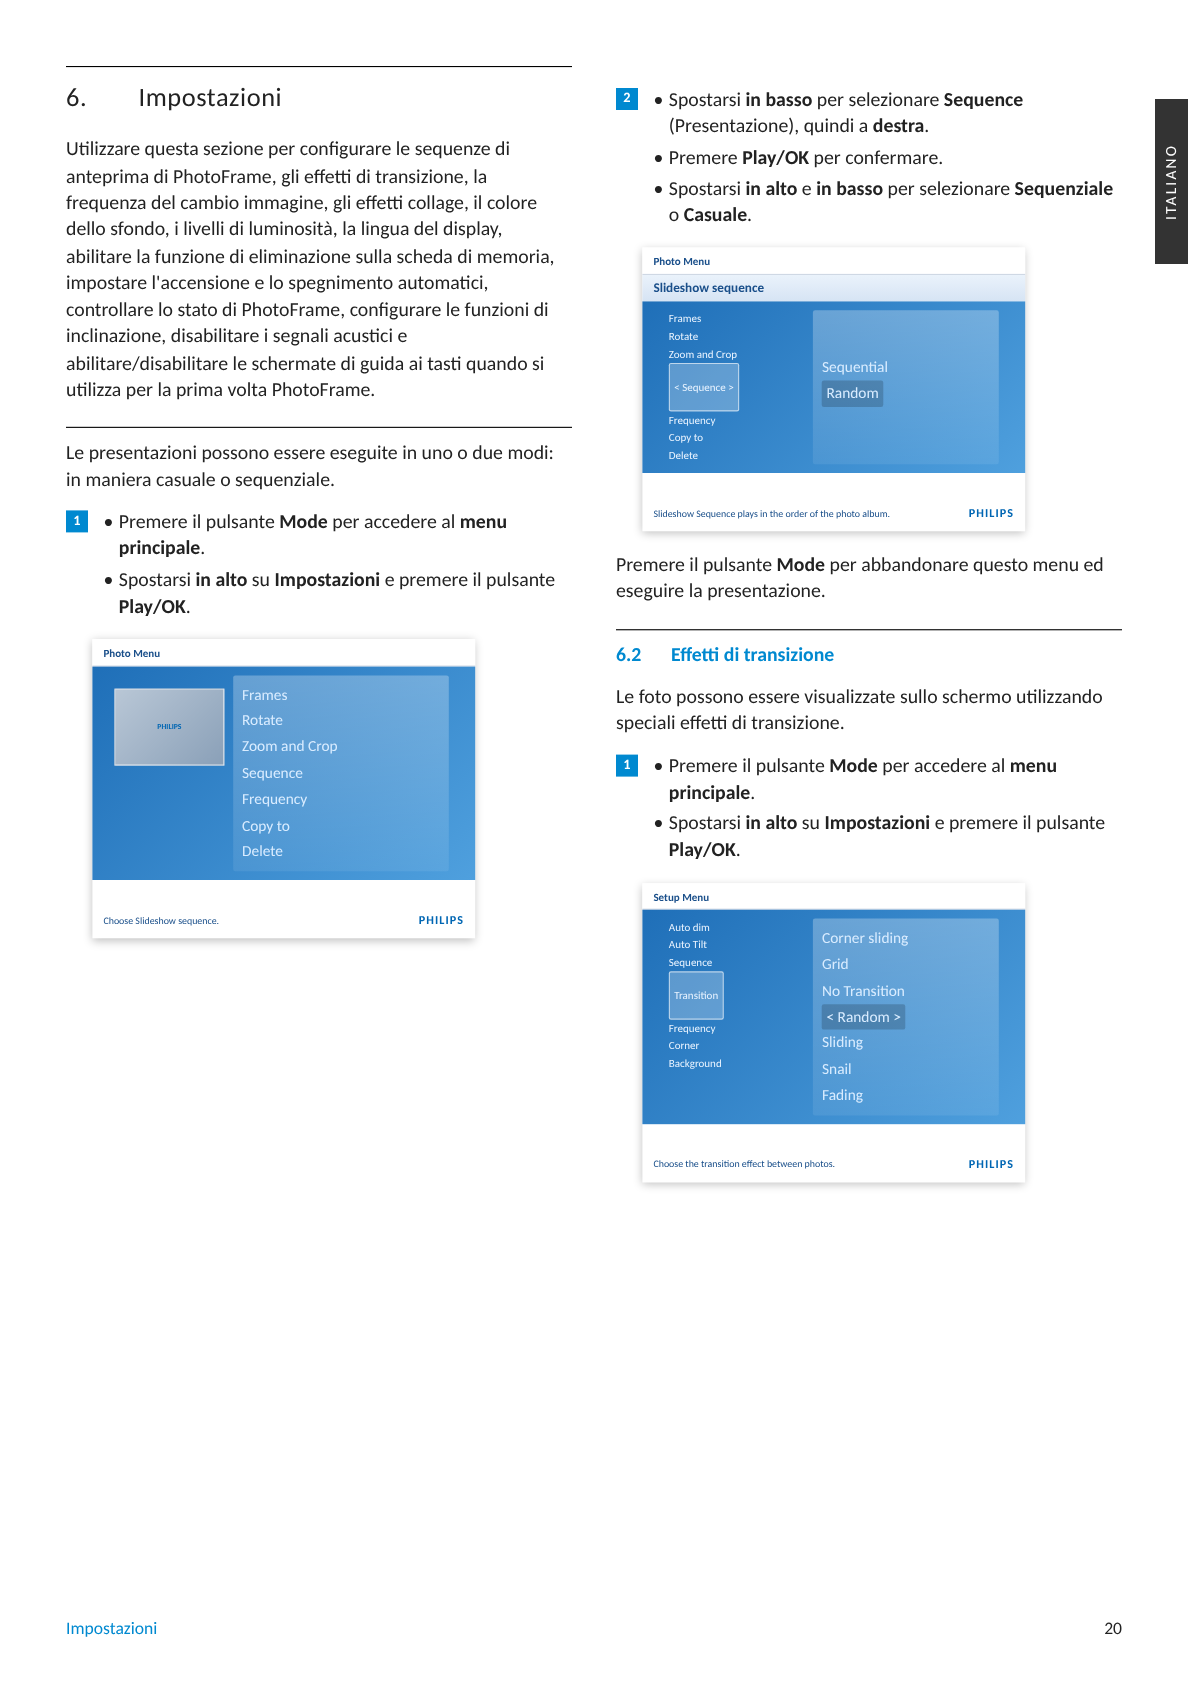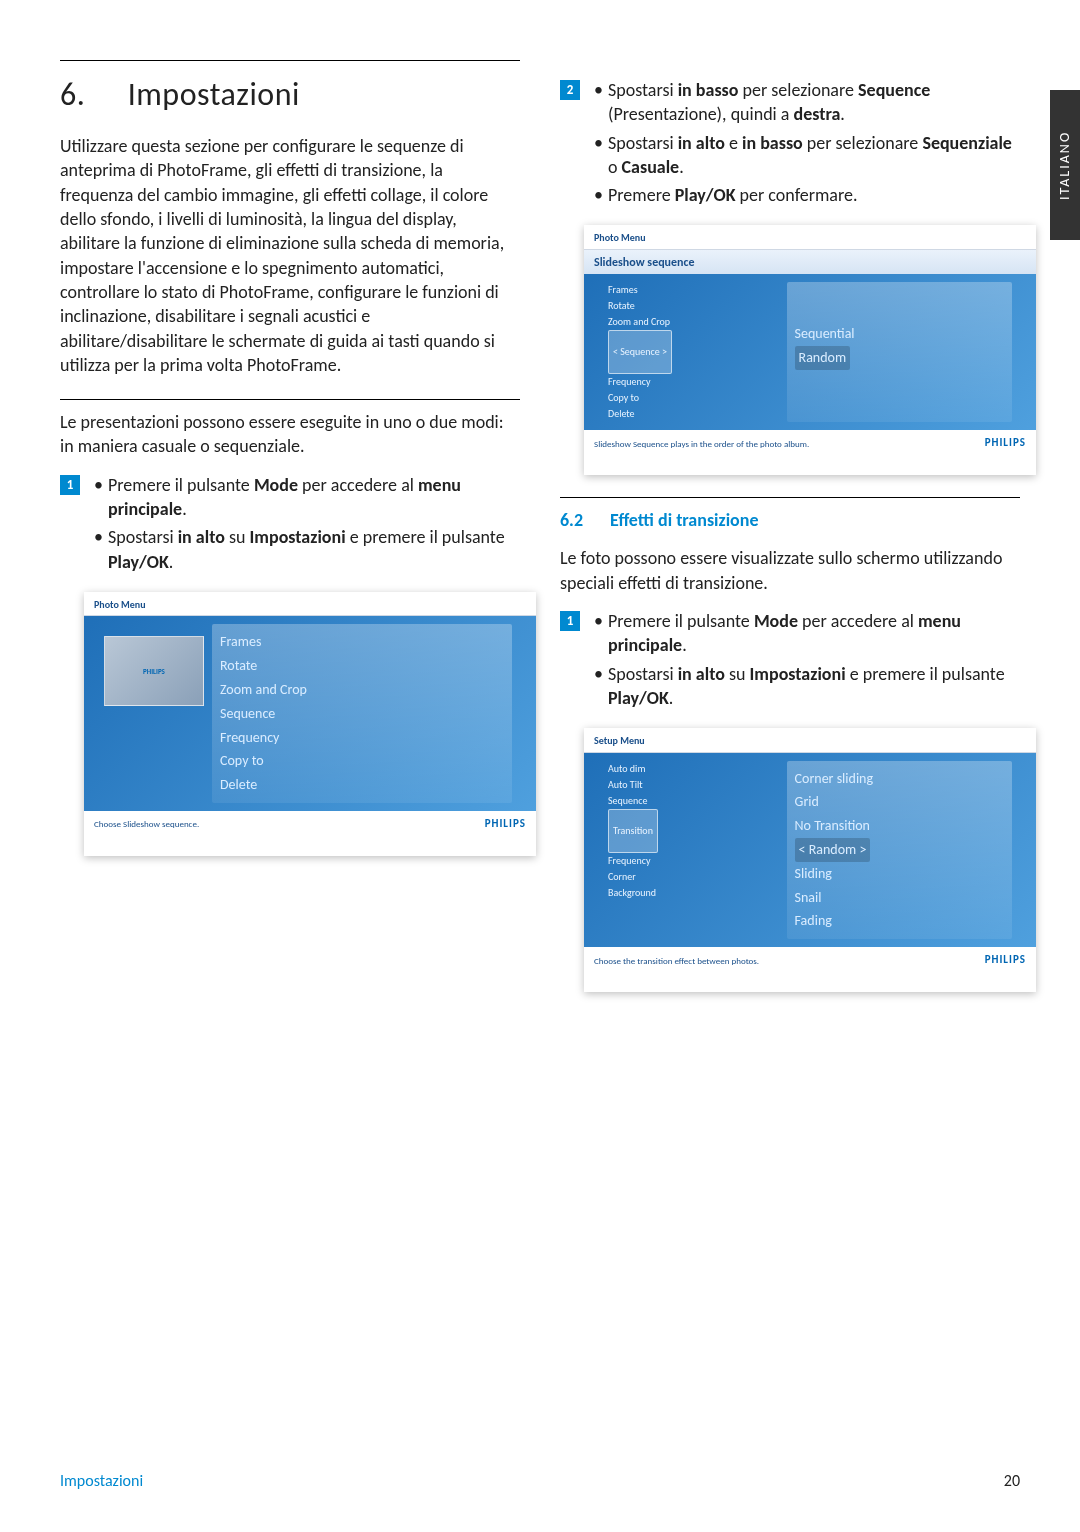--- a/index.html
+++ b/index.html
@@ -15,21 +15,21 @@
   }
   .page {
     padding: 60px 60px 40px 60px;
     display: flex;
     gap: 40px;
   }
   .col { flex: 1; min-width: 0; }
   .col-left { border-top: 1px solid #000; padding-top: 12px; }
   h1.chapter {
     font-weight: 300;
-    font-size: 32px;
+    font-size: 24px;
     margin-bottom: 18px;
     letter-spacing: 0.5px;
   }
   h1.chapter .num { display: inline-block; width: 60px; }
   p.body { margin-bottom: 14px; }
   hr.thin { border: none; border-top: 1px solid #000; margin: 22px 0 10px 0; }
   h2.section {
     color: #0089d0;
     font-weight: 700;
     font-size: 18px;
@@ -50,21 +50,21 @@
   }
   ul.steps { list-style: none; margin: 6px 0 14px 0; }
   ul.steps > li { display: flex; gap: 10px; margin-bottom: 4px; }
   ul.steps .badgecell { width: 24px; flex: none; }
   ul.bullets { list-style: none; }
   ul.bullets > li { position: relative; padding-left: 14px; margin-bottom: 4px; }
   ul.bullets > li::before { content: "•"; position: absolute; left: 0; }
   
   .screenshot {
     margin: 14px 0 18px 24px;
-    width: 452px;
+    width: 348px;
     box-shadow: 0 2px 8px rgba(0,0,0,0.25);
     background: #fff;
     font-size: 10px;
     color: #1a4f8a;
   }
   .ss-head {
     background: #fff;
     padding: 6px 10px 4px 10px;
     font-weight: 700;
     color: #1a4f8a;
@@ -108,23 +108,24 @@
   }
   .ss-panel .psel {
     background: rgba(0,0,0,0.18);
     border-radius: 2px;
     padding: 0 4px;
     display: inline-block;
     text-align: center;
   }
   .ss-footer {
     display: flex; justify-content: space-between; align-items: center;
-    padding: 6px 10px 24px 10px;
+    padding: 6px 10px 8px 10px;
     font-size: 9px;
     color: #1a4f8a;
+    margin-top: 24px;
   }
   .philips {
     color: #0066b3;
     font-weight: 900;
     letter-spacing: 1px;
     font-size: 11px;
   }
   .thumb {
     width: 100px; height: 70px;
     margin: 20px 8px 20px 20px;
@@ -214,24 +215,24 @@
   <div class="col">
     <ul class="steps" style="margin-top:18px;">
       <li>
         <div class="badgecell"><span class="numbadge">2</span></div>
         <div>
           <ul class="bullets">
             <li>
               <span>Spostarsi </span><b>in basso</b><span> per selezionare </span><b>Sequence</b><span> (Presentazione), quindi a </span><b>destra</b><span>.</span>
             </li>
             <li>
+              <span>Premere </span><b>Play/OK</b><span> per confermare.</span>
+            </li>
+            <li>
               <span>Spostarsi </span><b>in alto</b><span> e </span><b>in basso</b><span> per selezionare </span><b>Sequenziale</b><span> o </span><b>Casuale</b><span>.</span>
-            </li>
-            <li>
-              <span>Premere </span><b>Play/OK</b><span> per confermare.</span>
             </li>
           </ul>
         </div>
       </li>
     </ul>
 
     <div class="screenshot">
       <div class="ss-head">Photo Menu</div>
       <div class="ss-sub">Slideshow sequence</div>
       <div class="ss-body">
@@ -248,20 +249,23 @@
           <div>Sequential</div>
           <div><span class="psel">Random</span></div>
         </div>
       </div>
       <div class="ss-footer">
         <span>Slideshow Sequence plays in the order of the photo album.</span>
         <span class="philips">PHILIPS</span>
       </div>
     </div>
 
+    <p class="body">
+      <span>Premere il pulsante </span><b>Mode</b><span> per abbandonare questo menu ed eseguire la presentazione.</span>
+    </p>
 
     <hr class="thin">
     <h2 class="section">
       <span class="secnum">6.2</span>
       <span>Effetti di transizione</span>
     </h2>
     <p class="body">Le foto possono essere visualizzate sullo schermo utilizzando speciali effetti di transizione.</p>
 
     <ul class="steps">
       <li>

